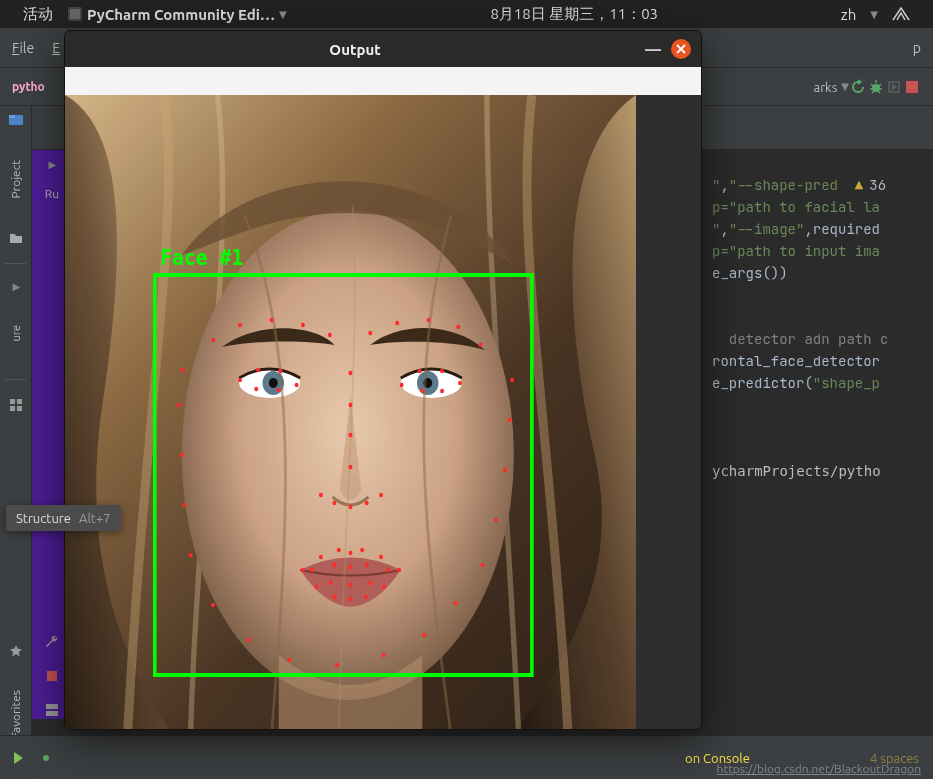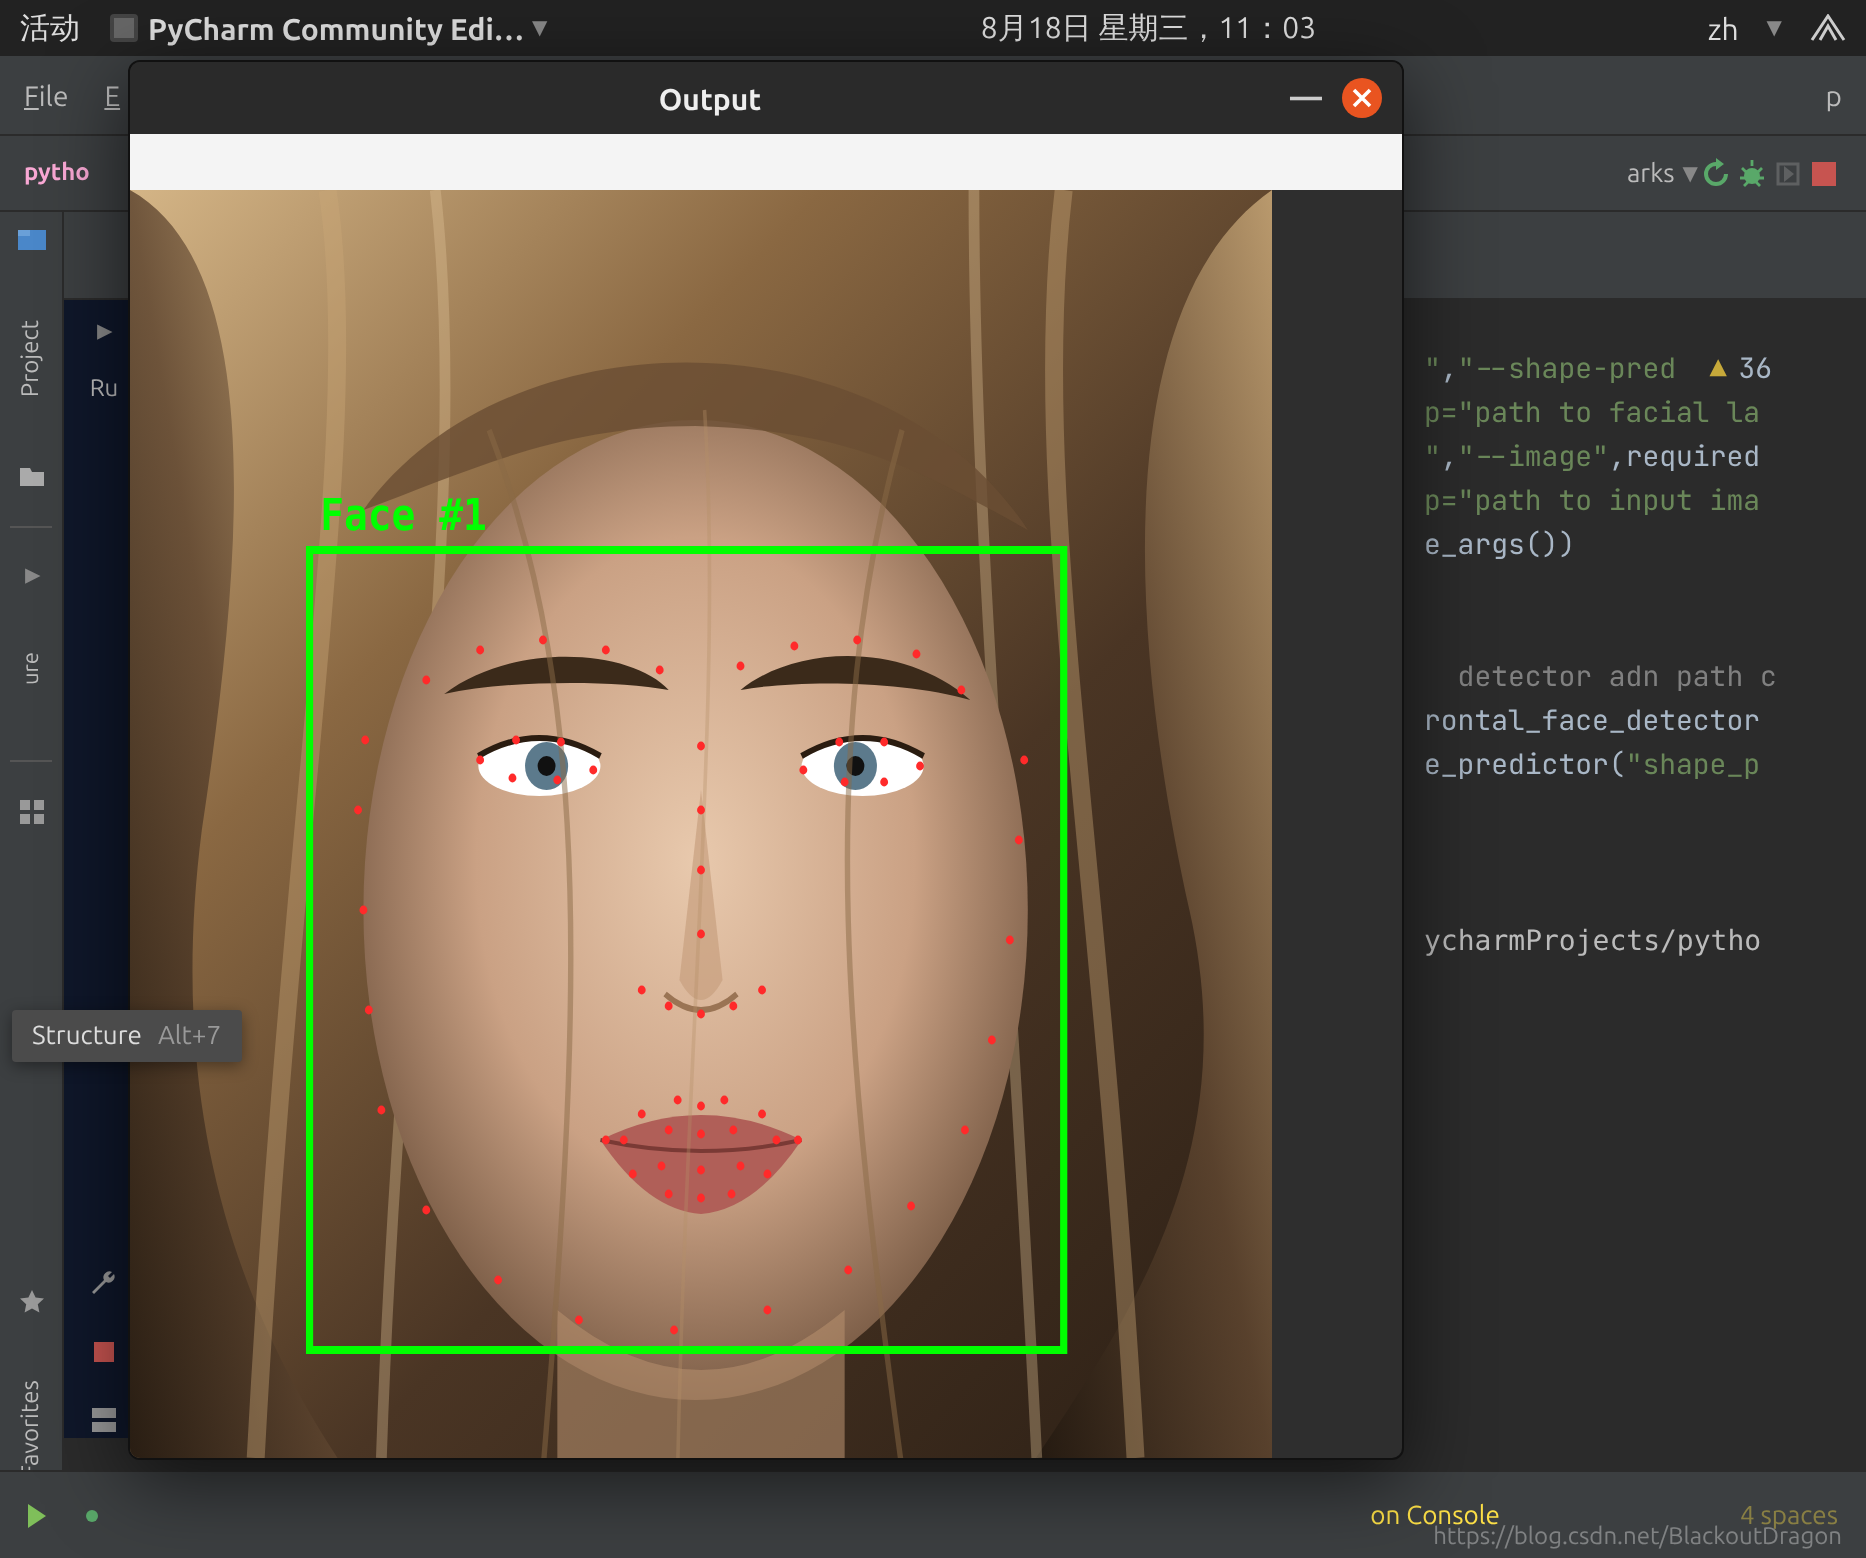--- a/index.html
+++ b/index.html
@@ -15,21 +15,21 @@
   }
 
   
   .sysbar {
     height: 28px;
     background: #222;
     display: flex;
     align-items: center;
     color: #ddd;
     font-size: 15px;
-    padding: 0 10px;
+    padding: 0 23px;
     gap: 14px;
   }
   .sysbar .spacer { flex: 1; }
   .sysbar .appname {
     display: flex; align-items: center; gap: 4px; font-weight: bold;
   }
   .sysbar .datetime { font-size: 15px; margin-left: 21px; }
 
   
   .menubar {
@@ -90,21 +90,21 @@
     color: #bbb;
     margin: 20px 0;
   }
   .leftstrip .sep { width: 70%; border-top: 1px solid #555; margin: 6px 0; }
 
   
   .left2 {
     position: absolute;
     left: 32px; top: 150px; bottom: 60px;
     width: 40px;
-    background: #0f172a;
+    background: #4c1d95;
     color: #9aa;
     display: flex; flex-direction: column;
     align-items: center; gap: 16px;
     padding-top: 10px;
   }
   .left2 .spacer { flex: 1; }
 
   
   .projslice {
     position: absolute;
@@ -228,20 +228,21 @@
   }
   .tooltip .shortcut { color: #999; }
 
   
   .watermark {
     position: absolute;
     right: 12px; bottom: 4px;
     color: rgba(255,255,255,.35);
     font-size: 12px;
     z-index: 400;
+    text-decoration: underline;
   }
 
   .chev { font-size: 10px; color: #888; }
   .red-sq { width: 12px; height: 12px; background: #c75450; }
 
   
   .ico {
     width: 18px; height: 18px; display:flex; align-items:center; justify-content:center;
   }
 

